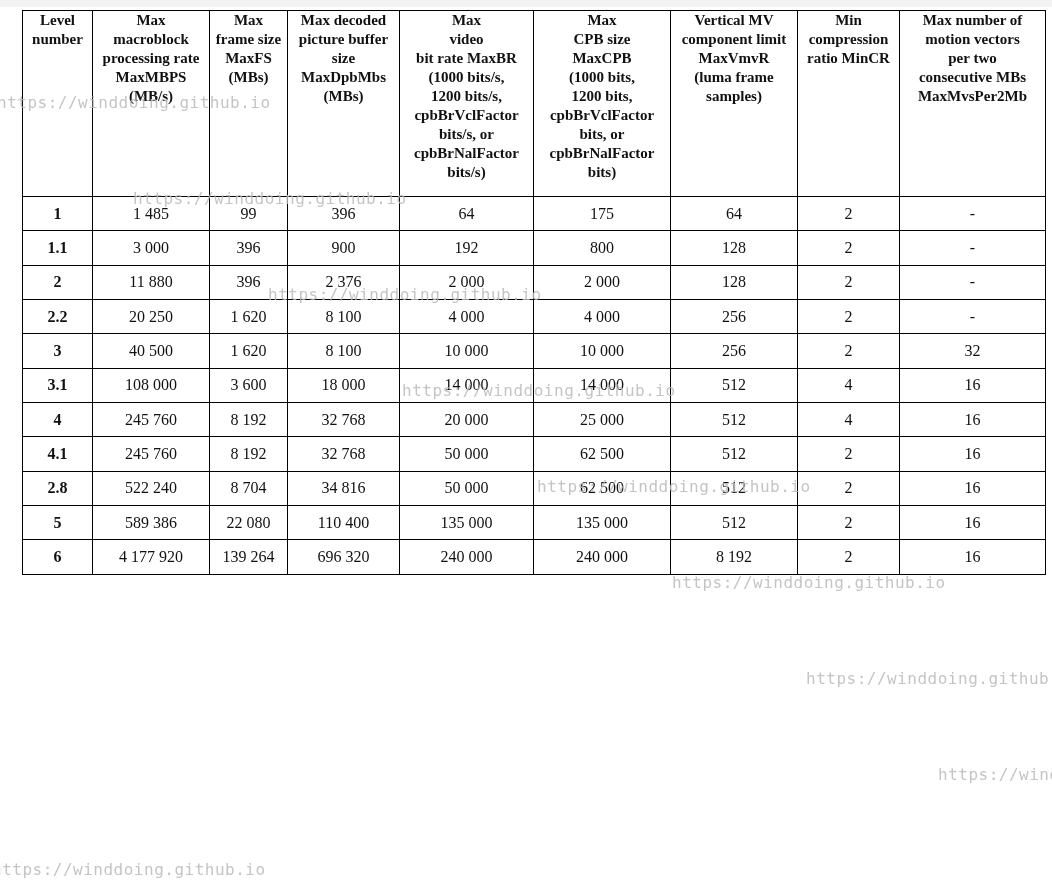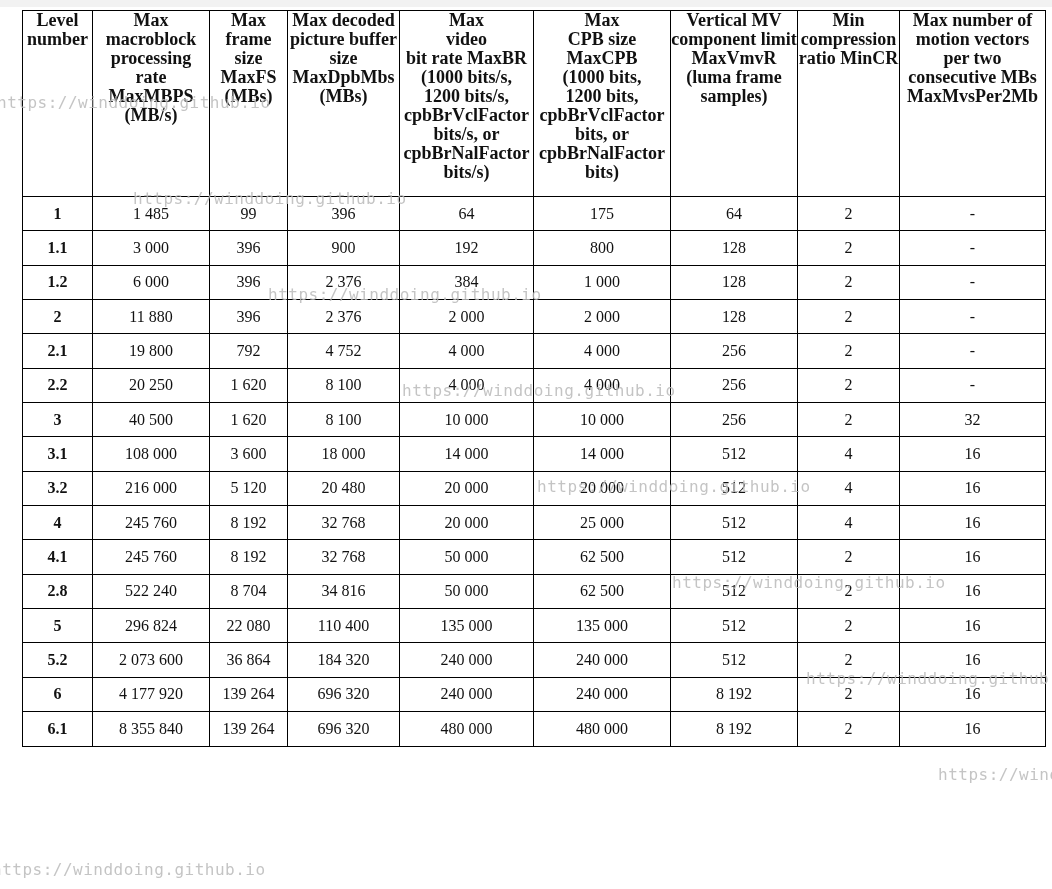--- a/index.html
+++ b/index.html
@@ -33,21 +33,21 @@
     text-align: center;
     color: #111111;
     padding: 0;
   }
   thead th {
     height: 185px;
     vertical-align: top;
     padding-top: 9px;
     font-family: "Liberation Serif", serif;
     font-weight: bold;
-    font-size: 18px;
+    font-size: 15px;
     line-height: 19px;
     white-space: pre-line;
   }
   tbody tr {
     height: 34.35px;
   }
   tbody th {
     font-weight: bold;
     font-size: 16px;
     vertical-align: middle;
@@ -154,53 +154,31 @@
         <td>3 000</td>
         <td>396</td>
         <td>900</td>
         <td>192</td>
         <td>800</td>
         <td>128</td>
         <td>2</td>
         <td>-</td>
       </tr>
       <tr>
-        <th>1.2</th>
-        <td>6 000</td>
-        <td>396</td>
-        <td>2 376</td>
-        <td>384</td>
-        <td>1 000</td>
-        <td>128</td>
-        <td>2</td>
-        <td>-</td>
-      </tr>
-      <tr>
         <th>2</th>
         <td>11 880</td>
         <td>396</td>
         <td>2 376</td>
         <td>2 000</td>
         <td>2 000</td>
         <td>128</td>
         <td>2</td>
         <td>-</td>
       </tr>
       <tr>
-        <th>2.1</th>
-        <td>19 800</td>
-        <td>792</td>
-        <td>4 752</td>
-        <td>4 000</td>
-        <td>4 000</td>
-        <td>256</td>
-        <td>2</td>
-        <td>-</td>
-      </tr>
-      <tr>
         <th>2.2</th>
         <td>20 250</td>
         <td>1 620</td>
         <td>8 100</td>
         <td>4 000</td>
         <td>4 000</td>
         <td>256</td>
         <td>2</td>
         <td>-</td>
       </tr>
@@ -220,31 +198,20 @@
         <td>108 000</td>
         <td>3 600</td>
         <td>18 000</td>
         <td>14 000</td>
         <td>14 000</td>
         <td>512</td>
         <td>4</td>
         <td>16</td>
       </tr>
       <tr>
-        <th>3.2</th>
-        <td>216 000</td>
-        <td>5 120</td>
-        <td>20 480</td>
-        <td>20 000</td>
-        <td>20 000</td>
-        <td>512</td>
-        <td>4</td>
-        <td>16</td>
-      </tr>
-      <tr>
         <th>4</th>
         <td>245 760</td>
         <td>8 192</td>
         <td>32 768</td>
         <td>20 000</td>
         <td>25 000</td>
         <td>512</td>
         <td>4</td>
         <td>16</td>
       </tr>
@@ -265,58 +232,36 @@
         <td>8 704</td>
         <td>34 816</td>
         <td>50 000</td>
         <td>62 500</td>
         <td>512</td>
         <td>2</td>
         <td>16</td>
       </tr>
       <tr>
         <th>5</th>
-        <td>296 824</td>
+        <td>589 386</td>
         <td>22 080</td>
         <td>110 400</td>
         <td>135 000</td>
         <td>135 000</td>
-        <td>512</td>
-        <td>2</td>
-        <td>16</td>
-      </tr>
-      <tr>
-        <th>5.2</th>
-        <td>2 073 600</td>
-        <td>36 864</td>
-        <td>184 320</td>
-        <td>240 000</td>
-        <td>240 000</td>
         <td>512</td>
         <td>2</td>
         <td>16</td>
       </tr>
       <tr>
         <th>6</th>
         <td>4 177 920</td>
         <td>139 264</td>
         <td>696 320</td>
         <td>240 000</td>
         <td>240 000</td>
-        <td>8 192</td>
-        <td>2</td>
-        <td>16</td>
-      </tr>
-      <tr>
-        <th>6.1</th>
-        <td>8 355 840</td>
-        <td>139 264</td>
-        <td>696 320</td>
-        <td>480 000</td>
-        <td>480 000</td>
         <td>8 192</td>
         <td>2</td>
         <td>16</td>
       </tr>
     </tbody>
 </table>
 
 <div id="watermark-layer">
     <div class="watermark" style="left: -3px; top: 95px;">https://winddoing.github.io</div>
     <div class="watermark" style="left: 133px; top: 191px;">https://winddoing.github.io</div>

